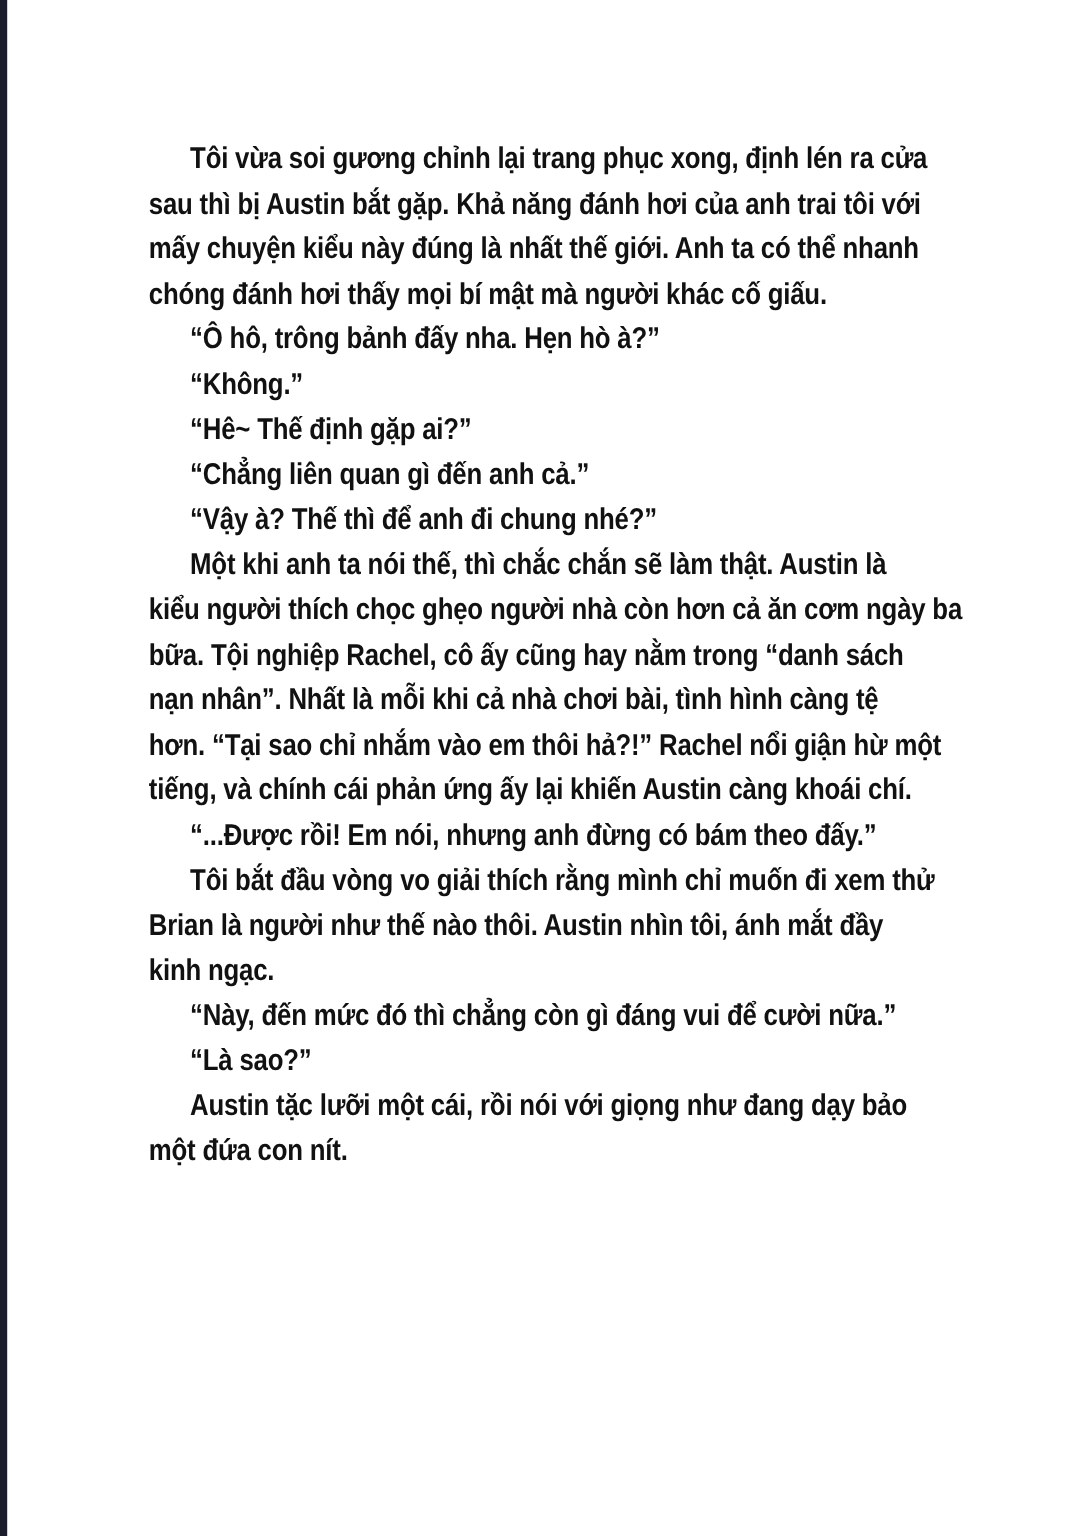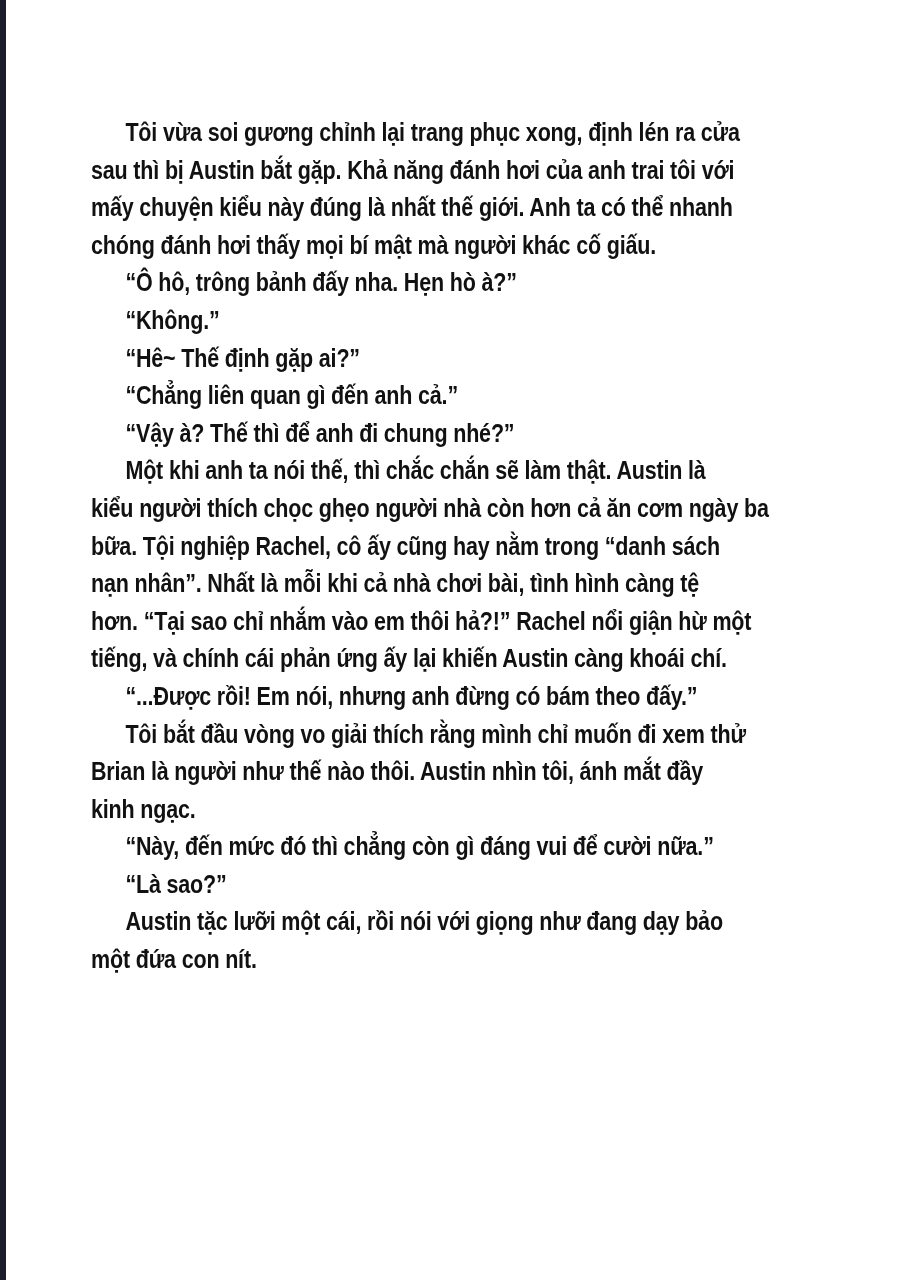--- a/index.html
+++ b/index.html
@@ -16,21 +16,21 @@
     .left-strip {
       position: absolute;
       left: 0;
       top: 0;
       width: 6px;
       height: 1280px;
       background: #1b1c2c;
     }
     .page {
       position: absolute;
-      left: 91px;
+      left: 124px;
       top: 114px;
       width: 740px;
     }
     .line {
       height: 37.6px;
       line-height: 37.6px;
       font-family: "Liberation Sans", sans-serif;
       font-weight: bold;
       font-size: 25px;
       color: #111111;

